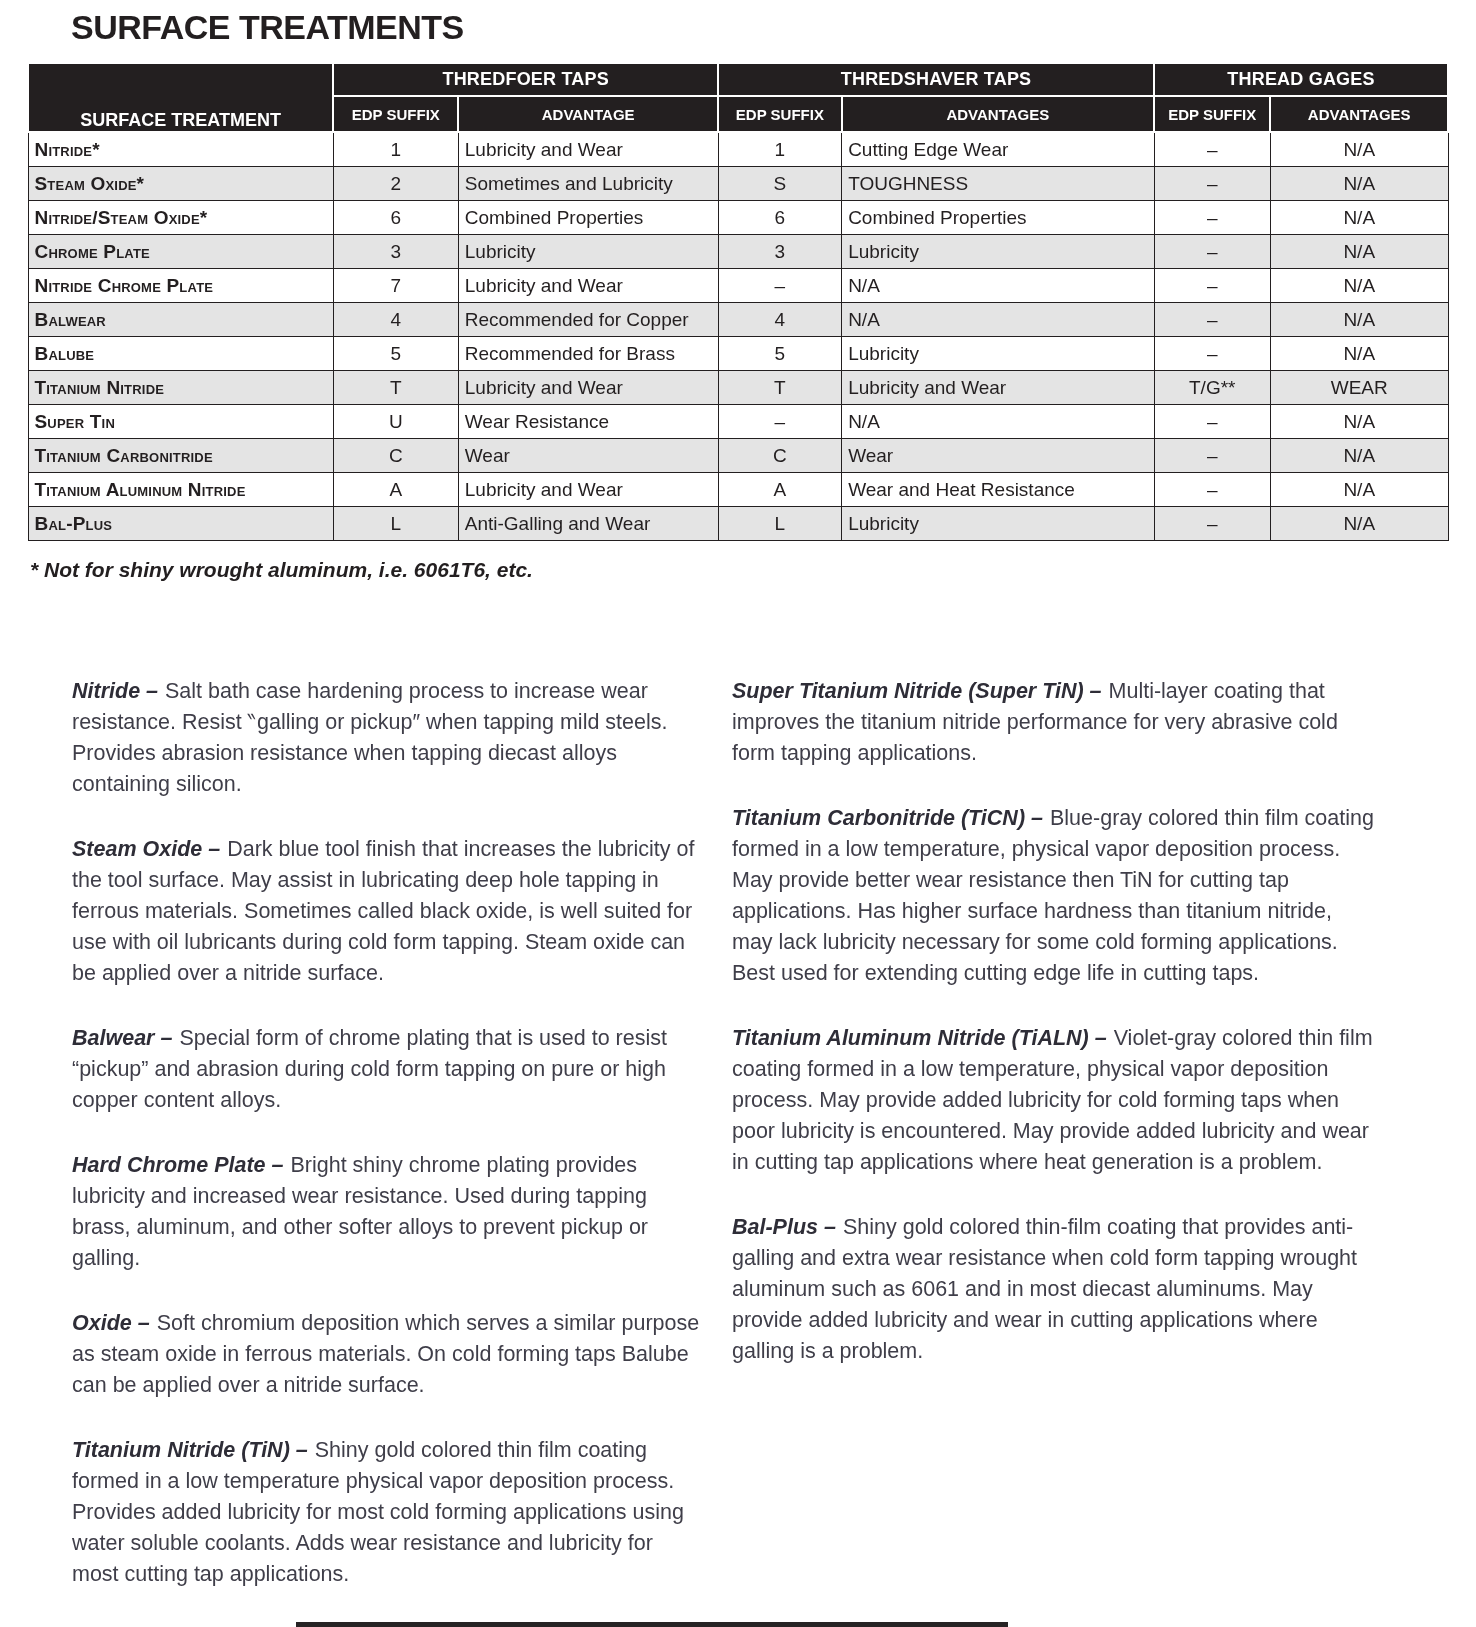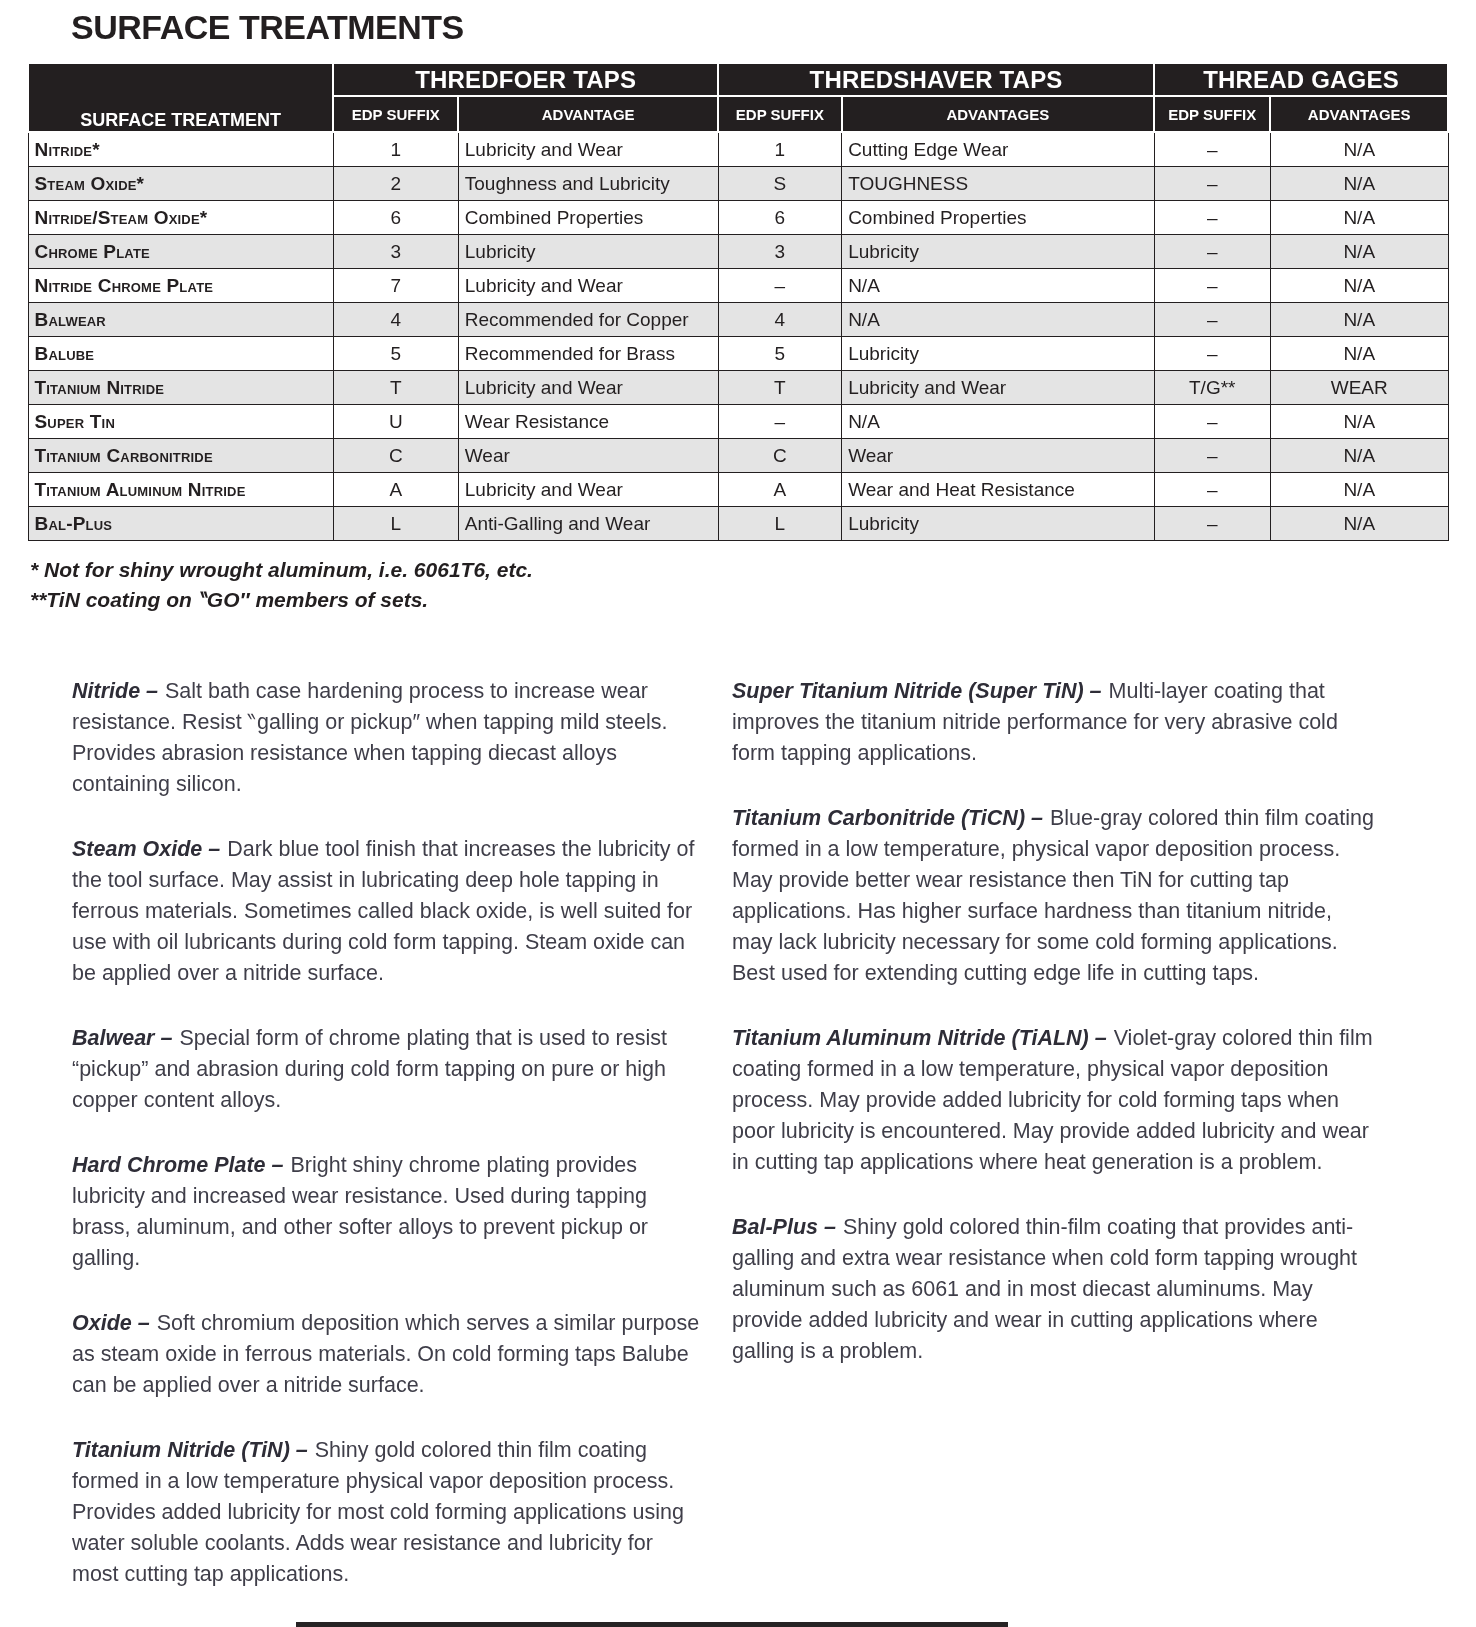--- a/index.html
+++ b/index.html
@@ -10,21 +10,21 @@
   .page-title{
     position:absolute;left:71px;top:8px;font-size:34px;font-weight:bold;
     letter-spacing:-0.5px;color:#231f20;
   }
   .tbl-wrap{position:absolute;left:27px;top:62px;width:1422px;}
   table.treatments{width:100%;border-collapse:collapse;table-layout:fixed;}
   table.treatments th{
     background:#231f20;color:#ffffff;font-weight:bold;text-align:center;
     border:2px solid #ffffff;padding:0;
   }
-  th.group-h{height:31px;font-size:24px;letter-spacing:0.2px;margin-left:20px;}
+  th.group-h{height:31px;font-size:18px;letter-spacing:0.2px;margin-left:20px;}
   th.sub-h{height:34px;font-size:15px;}
   th.corner-h{vertical-align:bottom;padding-bottom:8px;font-size:18px;}
   table.treatments td{
     border:1.5px solid #231f20;height:33px;font-size:19px;color:#231f20;
     padding:0 6px;overflow:hidden;white-space:nowrap;
   }
   table.treatments tbody tr:nth-child(even){background:#e4e4e4;}
   td.t-name{
     font-weight:bold;font-variant:small-caps;font-size:20px;padding-left:10px;
     letter-spacing:0.2px;
@@ -89,21 +89,21 @@
           <td class="t-center">1</td>
           <td class="t-left">Lubricity and Wear</td>
           <td class="t-center">1</td>
           <td class="t-left">Cutting Edge Wear</td>
           <td class="t-center">–</td>
           <td class="t-center">N/A</td>
         </tr>
         <tr>
           <td class="t-name">Steam Oxide*</td>
           <td class="t-center">2</td>
-          <td class="t-left">Toughness and Lubricity</td>
+          <td class="t-left">Sometimes and Lubricity</td>
           <td class="t-center">S</td>
           <td class="t-left">TOUGHNESS</td>
           <td class="t-center">–</td>
           <td class="t-center">N/A</td>
         </tr>
         <tr>
           <td class="t-name">Nitride/Steam Oxide*</td>
           <td class="t-center">6</td>
           <td class="t-left">Combined Properties</td>
           <td class="t-center">6</td>
@@ -191,21 +191,20 @@
           <td class="t-left">Lubricity</td>
           <td class="t-center">–</td>
           <td class="t-center">N/A</td>
         </tr>
       </tbody>
     </table>
   </div>
 
   <div class="footnotes">
     <div>* Not for shiny wrought aluminum, i.e. 6061T6, etc.</div>
-    <div>**TiN coating on ‶GO″ members of sets.</div>
   </div>
 
   <div class="desc-cols">
     <div class="desc-col-left">
       <p><b class="term">Nitride –</b><span>Salt bath case hardening process to increase wear resistance. Resist ‶galling or pickup″ when tapping mild steels. Provides abrasion resistance when tapping diecast alloys containing silicon.</span></p>
       <p><b class="term">Steam Oxide –</b><span>Dark blue tool finish that increases the lubricity of the tool surface. May assist in lubricating deep hole tapping in ferrous materials. Sometimes called black oxide, is well suited for use with oil lubricants during cold form tapping. Steam oxide can be applied over a nitride surface.</span></p>
       <p><b class="term">Balwear –</b><span>Special form of chrome plating that is used to resist “pickup” and abrasion during cold form tapping on pure or high copper content alloys.</span></p>
       <p><b class="term">Hard Chrome Plate –</b><span>Bright shiny chrome plating provides lubricity and increased wear resistance. Used during tapping brass, aluminum, and other softer alloys to prevent pickup or galling.</span></p>
       <p><b class="term">Oxide –</b><span>Soft chromium deposition which serves a similar purpose as steam oxide in ferrous materials. On cold forming taps Balube can be applied over a nitride surface.</span></p>
       <p><b class="term">Titanium Nitride (TiN) –</b><span>Shiny gold colored thin film coating formed in a low temperature physical vapor deposition process. Provides added lubricity for most cold forming applications using water soluble coolants. Adds wear resistance and lubricity for most cutting tap applications.</span></p>

